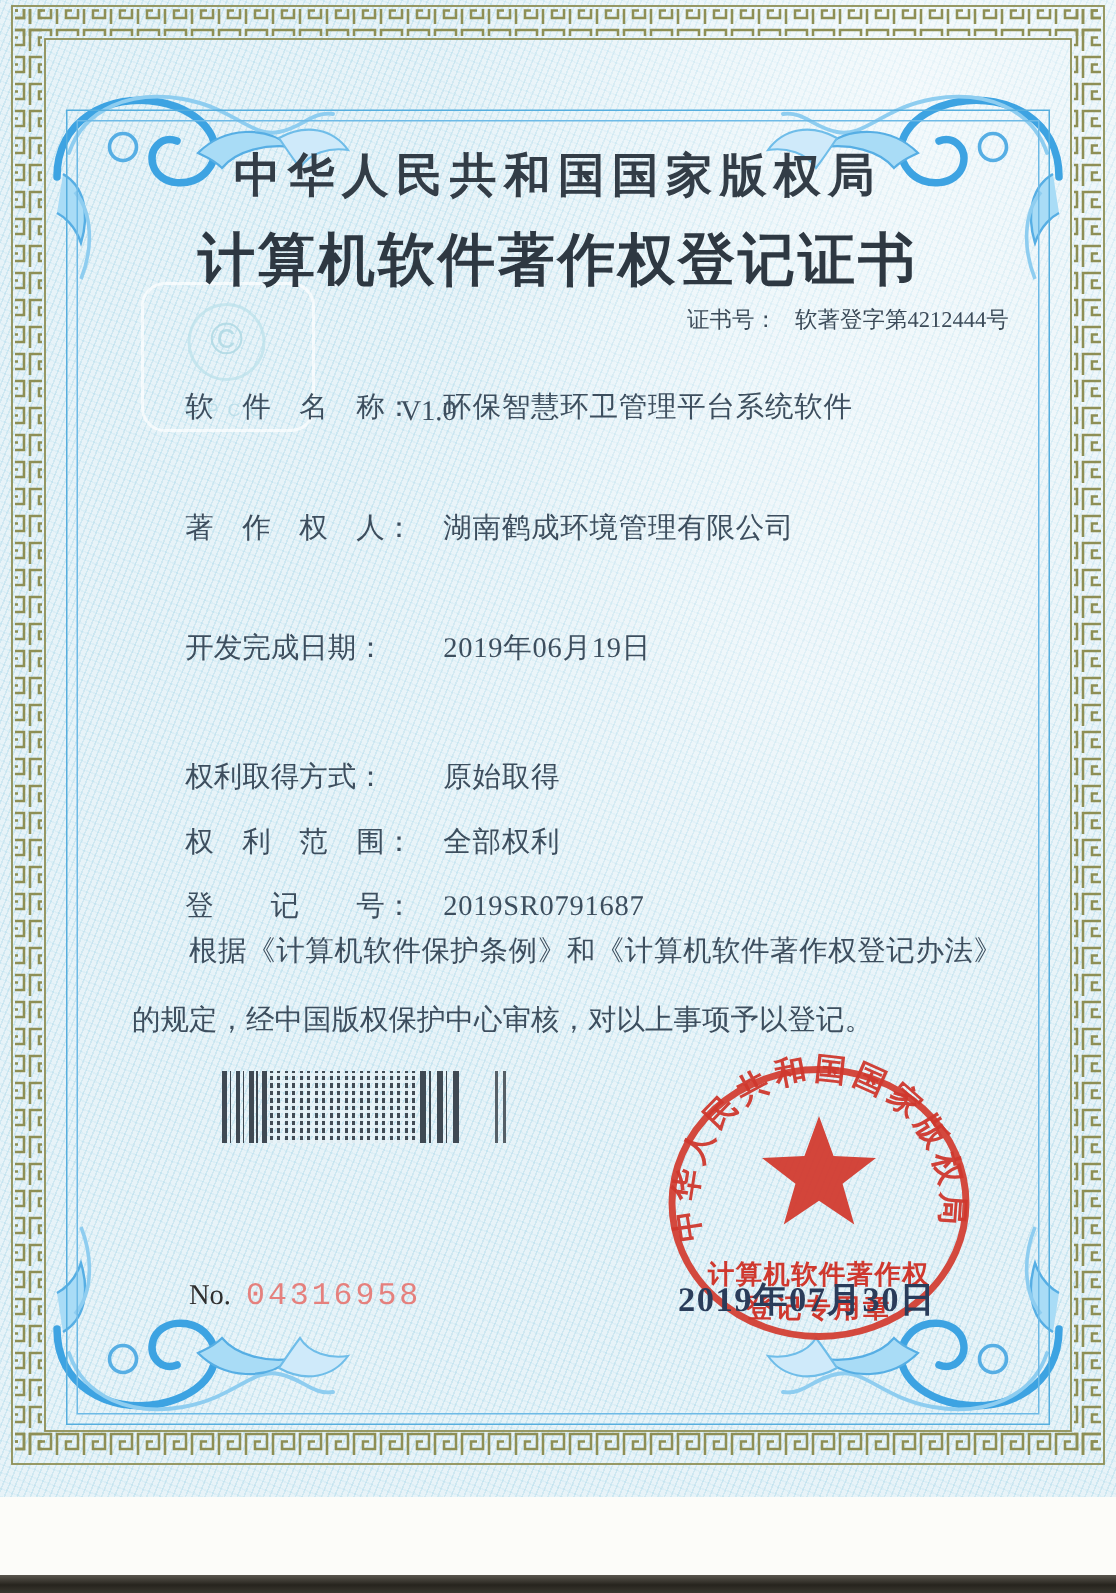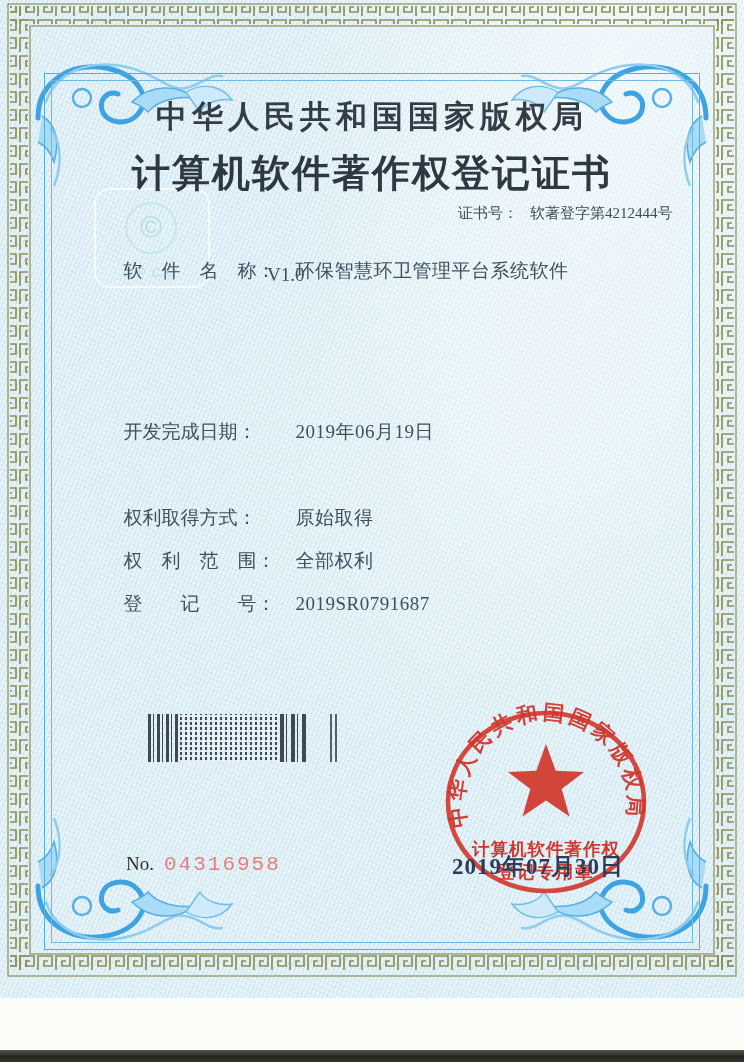--- a/index.html
+++ b/index.html
@@ -131,38 +131,42 @@
     <div class="cert-title">计算机软件著作权登记证书</div>
     <div class="cert-no-row">
       <span>证书号：</span><span class="num">软著登字第4212444号</span>
     </div>
 
     <div class="field f-name">
       <span class="lbl">软　件　名　称：</span><span class="val">环保智慧环卫管理平台系统软件</span>
     </div>
     <div class="f-name2">V1.0</div>
 
+    <div class="field f-owner">
+      <span class="lbl">著　作　权　人：</span><span class="val">湖南鹤成环境管理有限公司</span>
+    </div>
 
     <div class="field f-dev">
       <span class="lbl">开发完成日期：</span><span class="val">2019年06月19日</span>
     </div>
 
 
     <div class="field f-acq">
       <span class="lbl">权利取得方式：</span><span class="val">原始取得</span>
     </div>
 
     <div class="field f-scope">
       <span class="lbl">权　利　范　围：</span><span class="val">全部权利</span>
     </div>
 
     <div class="field f-reg">
       <span class="lbl">登　　记　　号：</span><span class="val">2019SR0791687</span>
     </div>
 
+    <div class="statement">根据《计算机软件保护条例》和《计算机软件著作权登记办法》的规定，经中国版权保护中心审核，对以上事项予以登记。</div>
 
     <div class="barcode"></div>
 
     <svg class="seal" width="232" height="200" viewBox="0 0 232 200">
       <defs>
         <path id="sealArc" d="M39,128 A82,82 0 1 1 193,128" fill="none"></path>
       </defs>
       <ellipse cx="116" cy="100" rx="98" ry="89" fill="none" stroke="#d23b2f" stroke-width="4.6" opacity="0.93"></ellipse>
       <polygon points="116,42 106.3,68.7 78,70 100.3,87.1 92.5,114.4 116,98.5 139.5,114.4 131.7,87.1 154,70 125.7,68.7" fill="#d23b2f" opacity="0.95"></polygon>
       <text font-size="21" font-weight="bold" fill="#cf382e" letter-spacing="4" font-family="Liberation Serif, serif" opacity="0.95">

